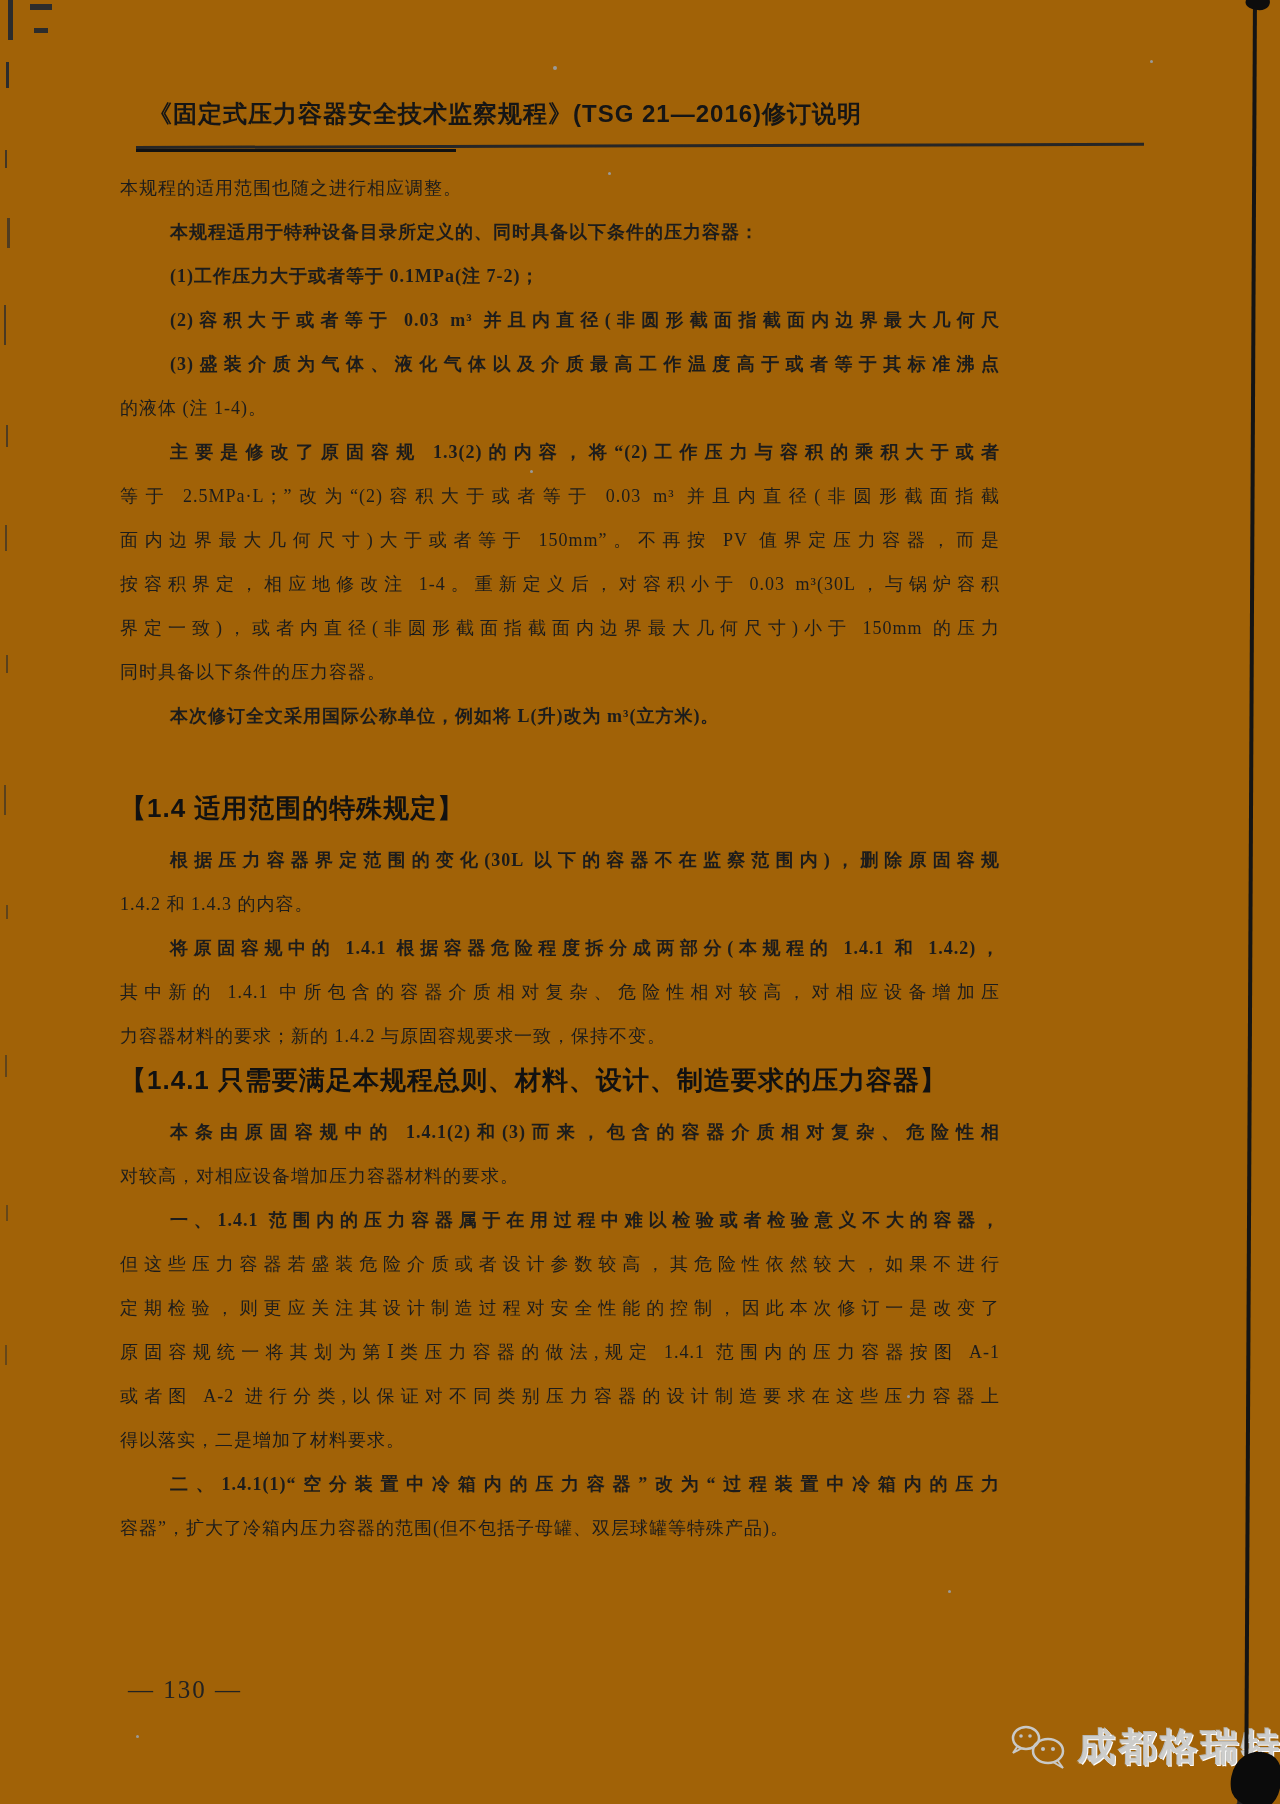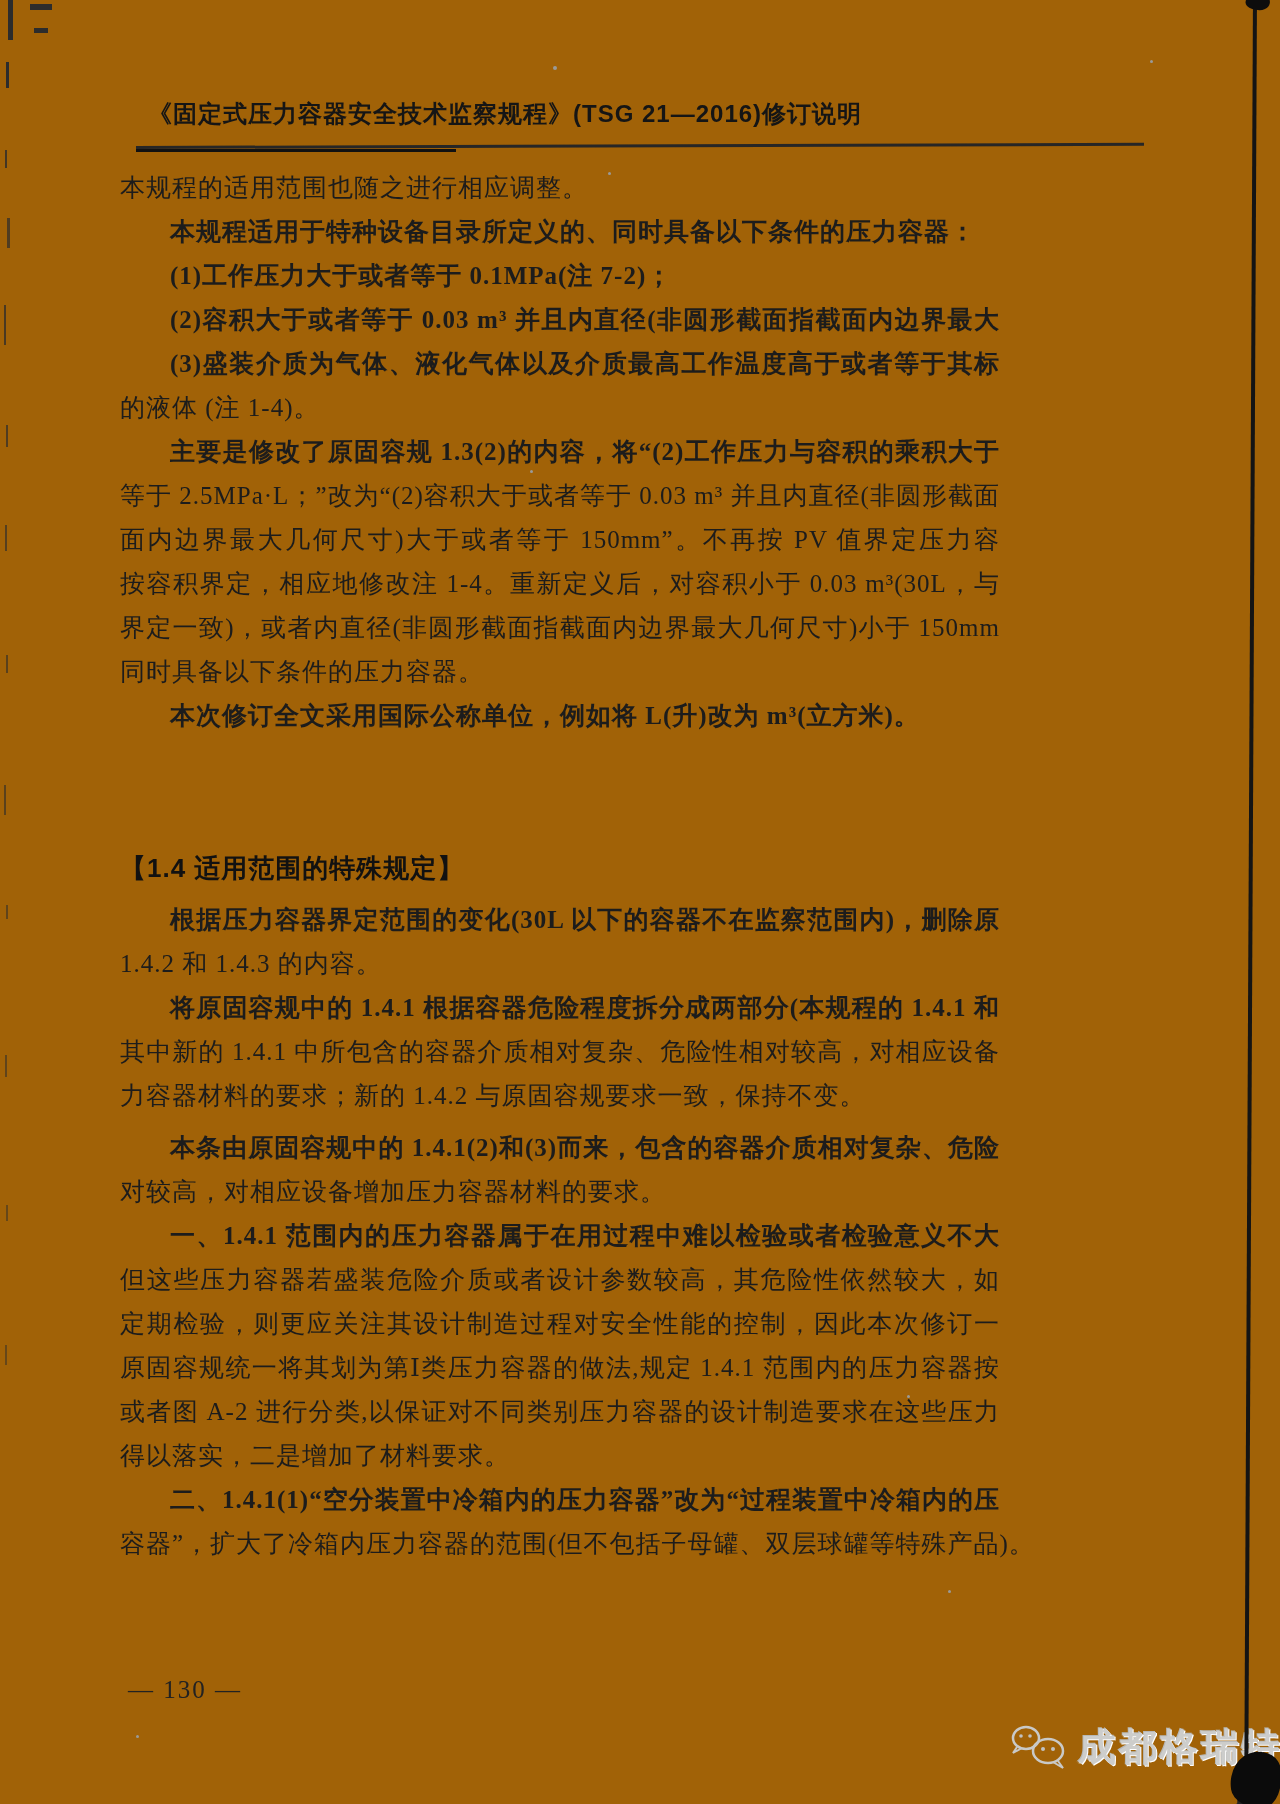--- a/index.html
+++ b/index.html
@@ -20,21 +20,21 @@
     position:absolute; left:136px; top:146px; width:1008px; height:3px;
     background:#262626; transform:rotate(-0.18deg); transform-origin:left center;
   }
   .header-rule-left {
     position:absolute; left:136px; top:149px; width:320px; height:3px;
     background:#111;
   }
   
   .doc-body { position:absolute; left:120px; top:166px; width:880px; }
   .line {
-    font-size:25px; line-height:44px; height:44px;
+    font-size:18px; line-height:44px; height:44px;
     letter-spacing:1px; white-space:nowrap; color:#1c1c1c;
   }
   .line.indent { padding-left:50px;font-weight:bold; }
   .line.fill {
     white-space:normal; overflow:hidden;
     text-align:justify; text-align-last:justify; text-justify:inter-character;
   }
   .line.heading {
     font-family:"Liberation Sans","DejaVu Sans",sans-serif;
     font-weight:bold; font-size:26px; color:#111;
@@ -89,26 +89,27 @@
       <div class="line indent fill">(2)容积大于或者等于 0.03 m³ 并且内直径(非圆形截面指截面内边界最大几何尺</div>
       <div class="line indent fill">(3)盛装介质为气体、液化气体以及介质最高工作温度高于或者等于其标准沸点</div>
       <div class="line">的液体 (注 1-4)。</div>
       <div class="line indent fill">主要是修改了原固容规 1.3(2)的内容，将“(2)工作压力与容积的乘积大于或者</div>
       <div class="line fill">等于 2.5MPa·L；”改为“(2)容积大于或者等于 0.03 m³ 并且内直径(非圆形截面指截</div>
       <div class="line fill">面内边界最大几何尺寸)大于或者等于 150mm”。不再按 PV 值界定压力容器，而是</div>
       <div class="line fill">按容积界定，相应地修改注 1-4。重新定义后，对容积小于 0.03 m³(30L，与锅炉容积</div>
       <div class="line fill">界定一致)，或者内直径(非圆形截面指截面内边界最大几何尺寸)小于 150mm 的压力</div>
       <div class="line">同时具备以下条件的压力容器。</div>
       <div class="line indent">本次修订全文采用国际公称单位，例如将 L(升)改为 m³(立方米)。</div>
-      <div class="line heading" style="margin-top: 108px;">【1.4  适用范围的特殊规定】</div>
+      <div class="line heading" style="margin-top: 48px;">【1.4  适用范围的特殊规定】</div>
       <div class="line indent fill" style="margin-top: 8px;">根据压力容器界定范围的变化(30L 以下的容器不在监察范围内)，删除原固容规</div>
       <div class="line">1.4.2 和 1.4.3 的内容。</div>
       <div class="line indent fill">将原固容规中的 1.4.1 根据容器危险程度拆分成两部分(本规程的 1.4.1 和 1.4.2)，</div>
       <div class="line fill">其中新的 1.4.1 中所包含的容器介质相对复杂、危险性相对较高，对相应设备增加压</div>
       <div class="line">力容器材料的要求；新的 1.4.2 与原固容规要求一致，保持不变。</div>
+      <div class="line heading">【1.4.1  只需要满足本规程总则、材料、设计、制造要求的压力容器】</div>
       <div class="line indent fill" style="margin-top: 8px;">本条由原固容规中的 1.4.1(2)和(3)而来，包含的容器介质相对复杂、危险性相</div>
       <div class="line">对较高，对相应设备增加压力容器材料的要求。</div>
       <div class="line indent fill">一、1.4.1 范围内的压力容器属于在用过程中难以检验或者检验意义不大的容器，</div>
       <div class="line fill">但这些压力容器若盛装危险介质或者设计参数较高，其危险性依然较大，如果不进行</div>
       <div class="line fill">定期检验，则更应关注其设计制造过程对安全性能的控制，因此本次修订一是改变了</div>
       <div class="line fill">原固容规统一将其划为第Ⅰ类压力容器的做法,规定 1.4.1 范围内的压力容器按图 A-1</div>
       <div class="line fill">或者图 A-2 进行分类,以保证对不同类别压力容器的设计制造要求在这些压力容器上</div>
       <div class="line">得以落实，二是增加了材料要求。</div>
       <div class="line indent fill">二、1.4.1(1)“空分装置中冷箱内的压力容器”改为“过程装置中冷箱内的压力</div>
       <div class="line">容器”，扩大了冷箱内压力容器的范围(但不包括子母罐、双层球罐等特殊产品)。</div>

